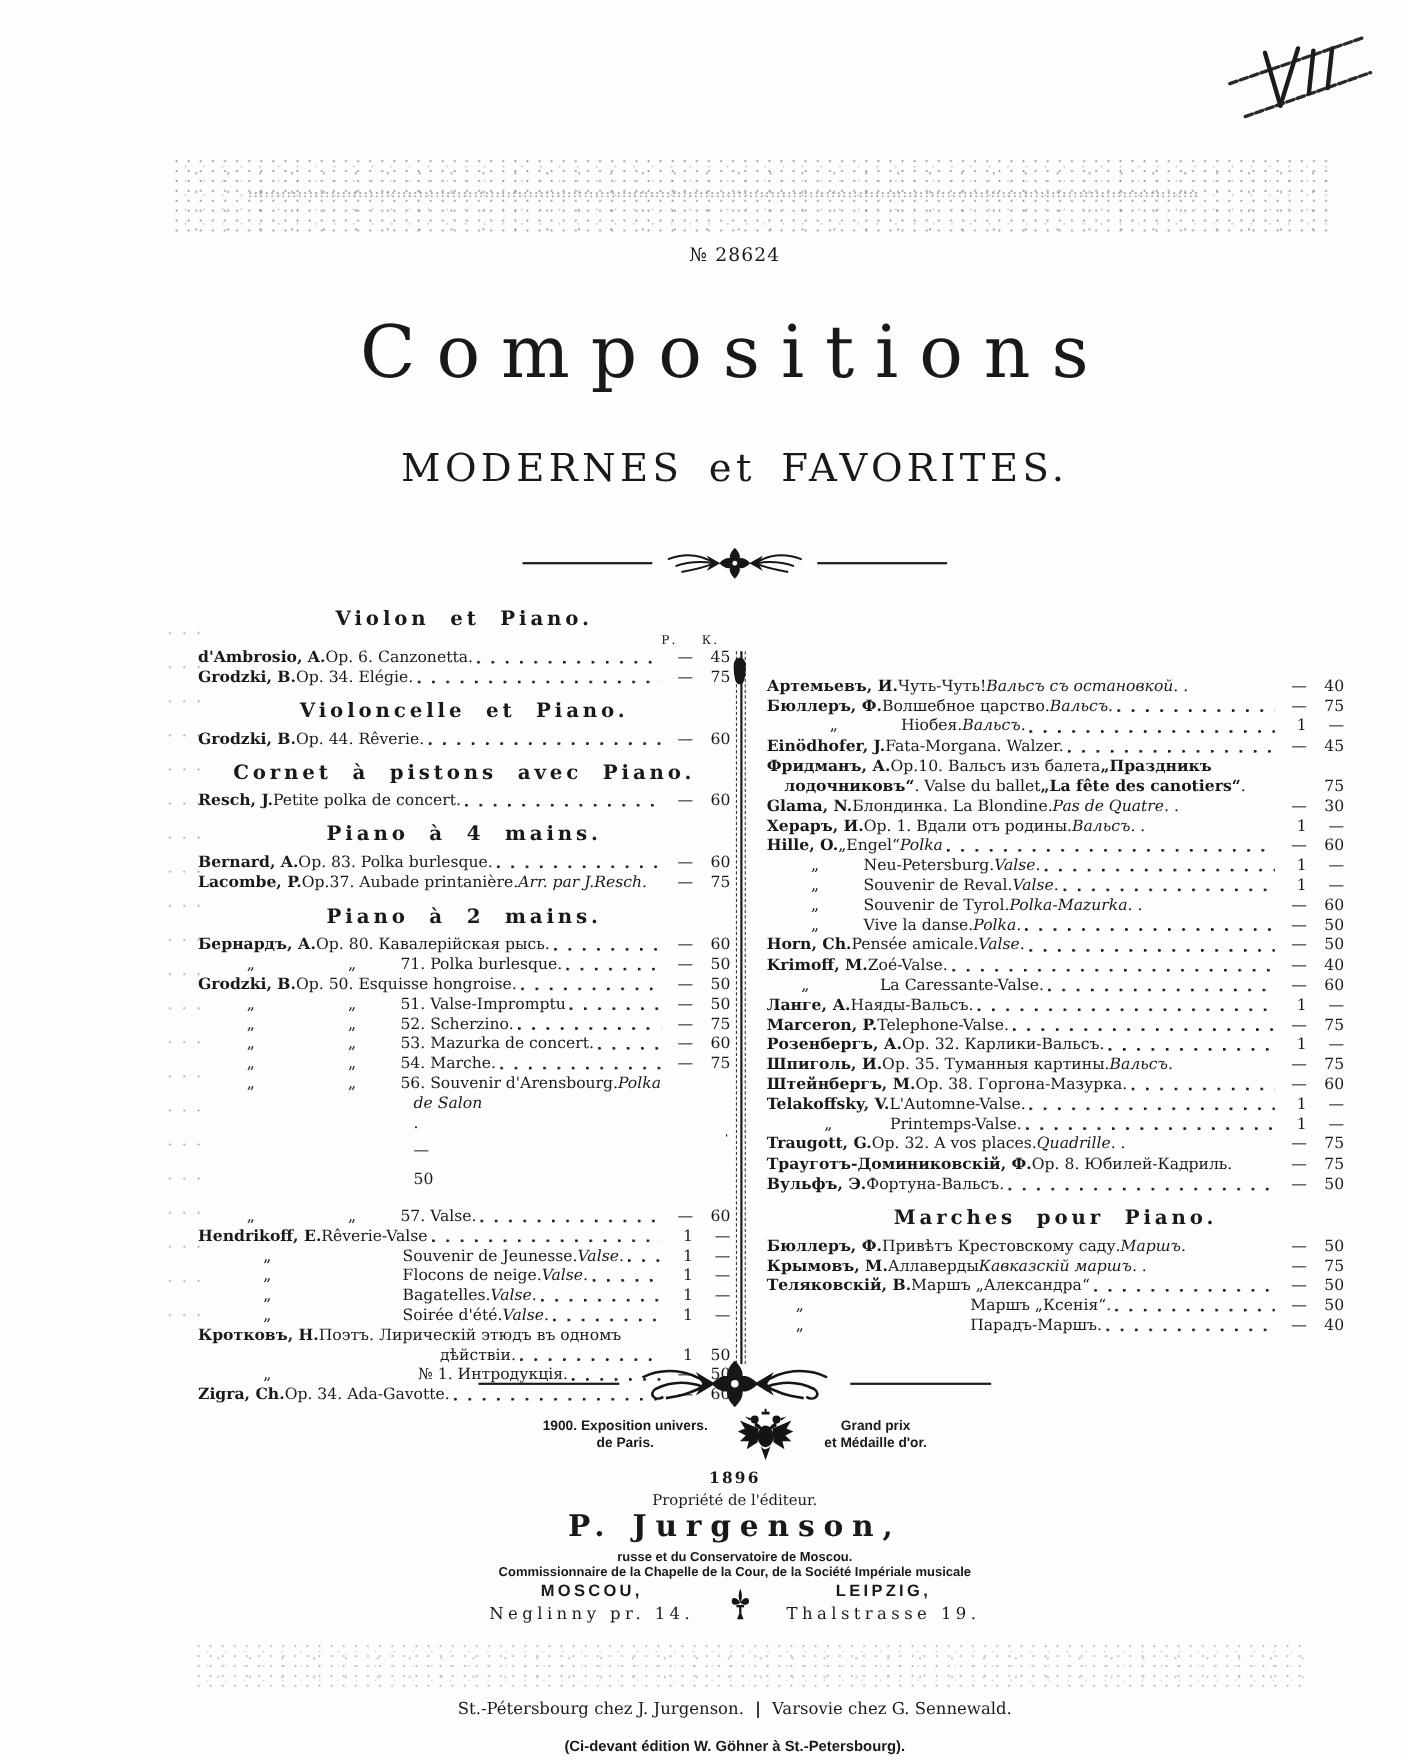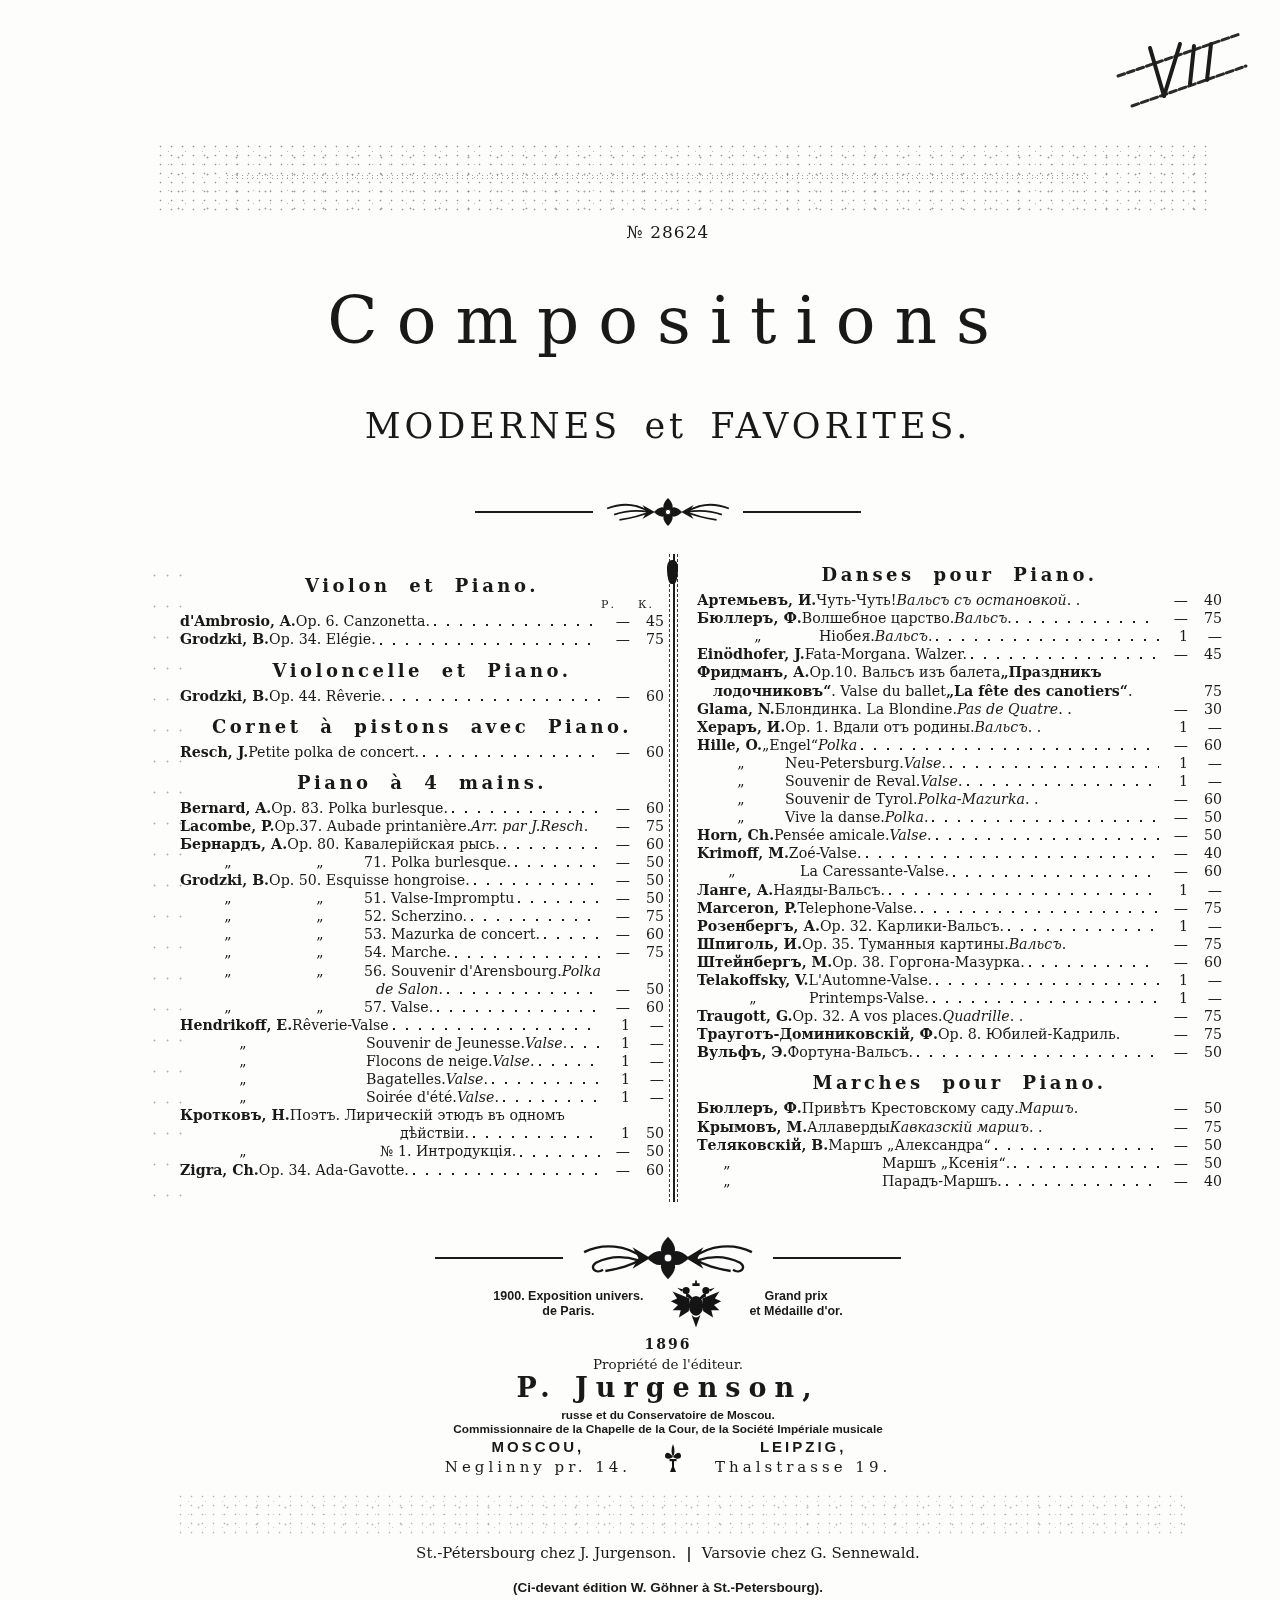--- a/index.html
+++ b/index.html
@@ -184,20 +184,21 @@
         <span class="pk">60</span>
       </div>
       <div class="row">
         <span class="b">Lacombe, P.</span>
         <span class="n">Op.37. Aubade printanière. </span>
         <span class="i">Arr. par J.Resch.</span>
         <span class="leader nodots"></span>
         <span class="pr">—</span>
         <span class="pk">75</span>
       </div>
+      <div class="sec-head">Piano à 2 mains.</div>
       <div class="row">
         <span class="b">Бернардъ, А.</span>
         <span class="n"> Op. 80. Кавалерійская рысь.</span>
         <span class="leader"></span>
         <span class="pr">—</span>
         <span class="pk">60</span>
       </div>
       <div class="row">
         <span class="q" style="width: 96px;">„</span>
         <span class="q" style="width: 88px;">„</span>
@@ -247,21 +248,21 @@
       </div>
       <div class="row">
         <span class="q" style="width: 96px;">„</span>
         <span class="q" style="width: 88px;">„</span>
         <span class="n">56. Souvenir d'Arensbourg. </span>
         <span class="i">Polka</span>
         <span class="leader nodots"></span>
         <span class="pr"></span>
         <span class="pk"></span>
       </div>
-      <div class="row" style="padding-left: 196px;">
+      <div class="row" style="padding-left: 196px; flex-direction: column;">
         <span class="i">de Salon</span>
         <span class="n">.</span>
         <span class="leader"></span>
         <span class="pr">—</span>
         <span class="pk">50</span>
       </div>
       <div class="row">
         <span class="q" style="width: 96px;">„</span>
         <span class="q" style="width: 88px;">„</span>
         <span class="n">57. Valse.</span>
@@ -340,21 +341,20 @@
       <div class="row">
         <span class="b">Zigra, Ch.</span>
         <span class="n"> Op. 34. Ada-Gavotte.</span>
         <span class="leader"></span>
         <span class="pr">—</span>
         <span class="pk">60</span>
       </div>
     </div>
   <div id="divider"></div>
   <div id="right-col">
-      <div class="sec-head first">Danses pour Piano.</div>
       <div class="row">
         <span class="b">Артемьевъ, И.</span>
         <span class="n"> Чуть-Чуть! </span>
         <span class="i">Вальсъ съ остановкой</span>
         <span class="n">. .</span>
         <span class="leader nodots"></span>
         <span class="pr">—</span>
         <span class="pk">40</span>
       </div>
       <div class="row">

